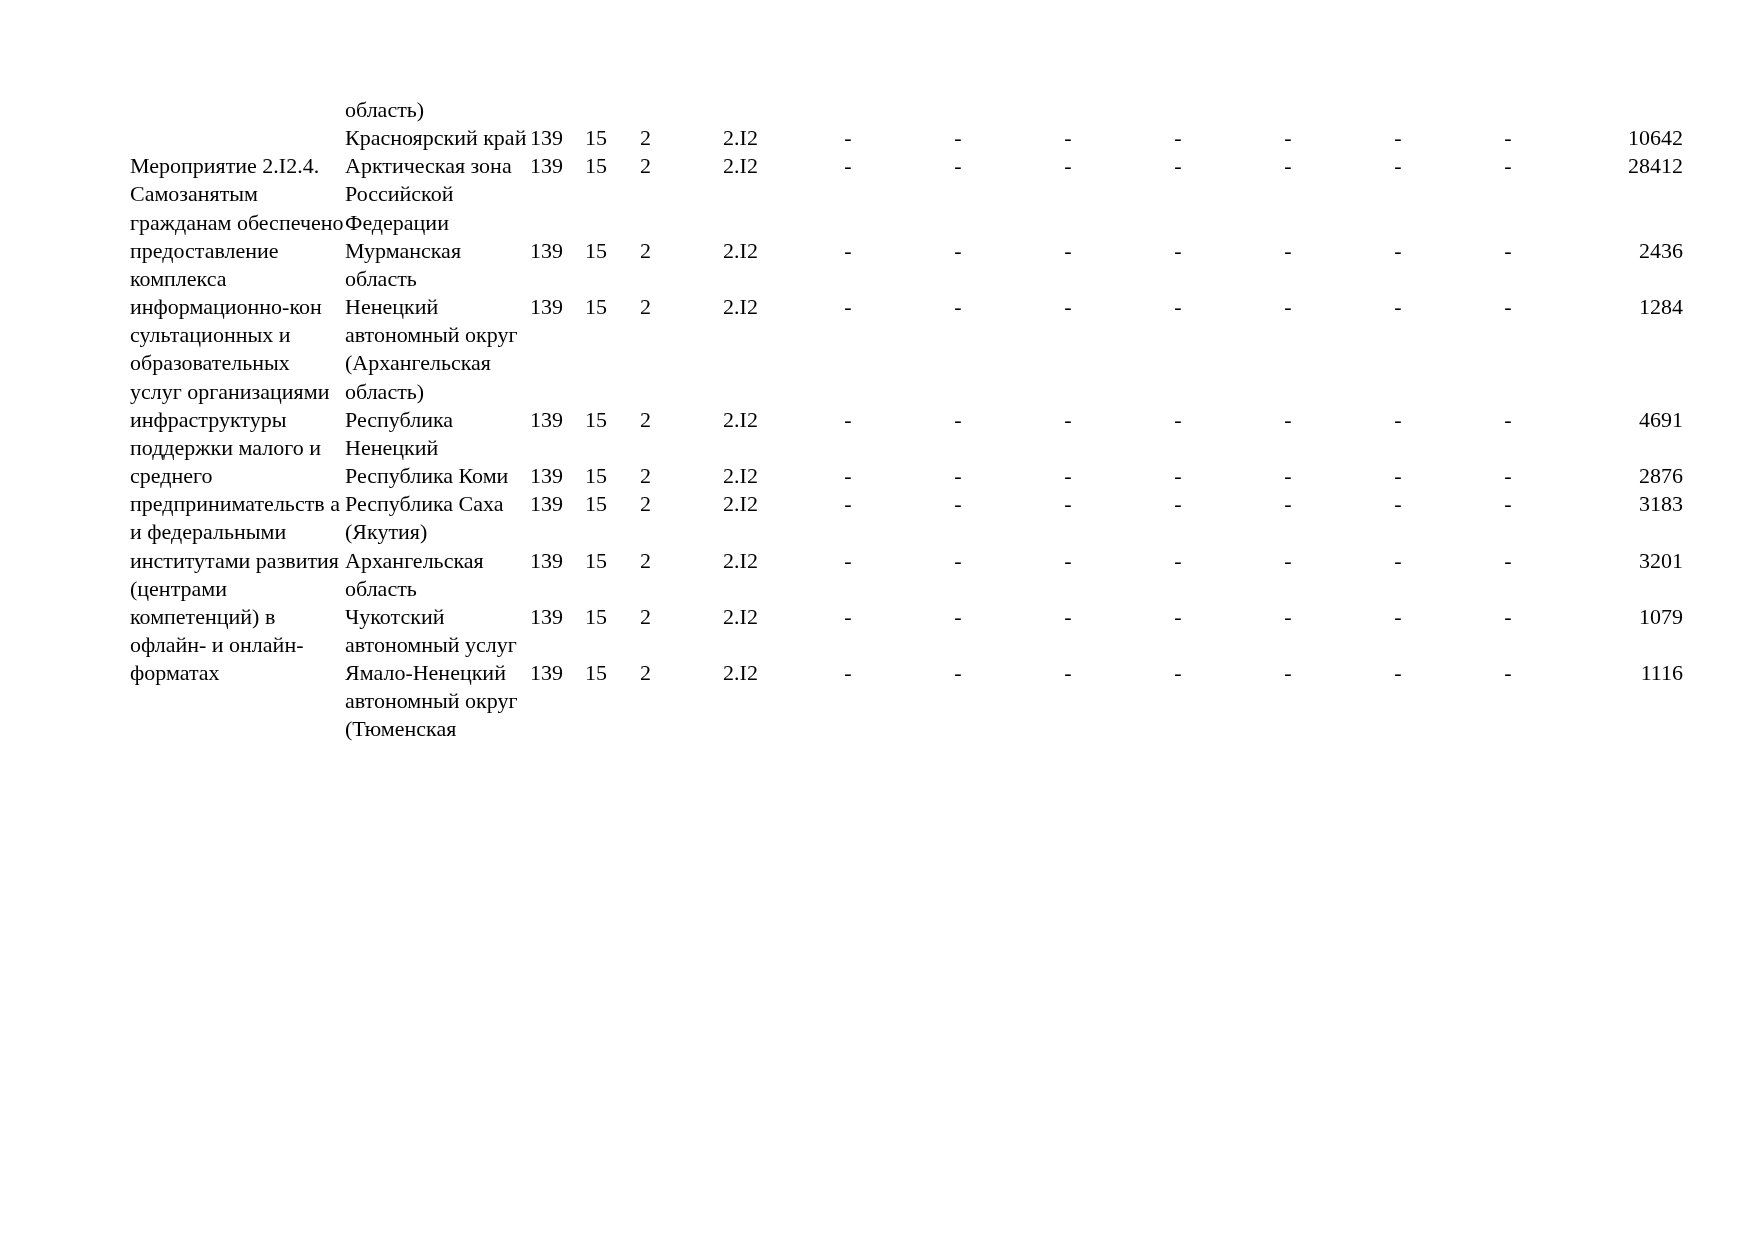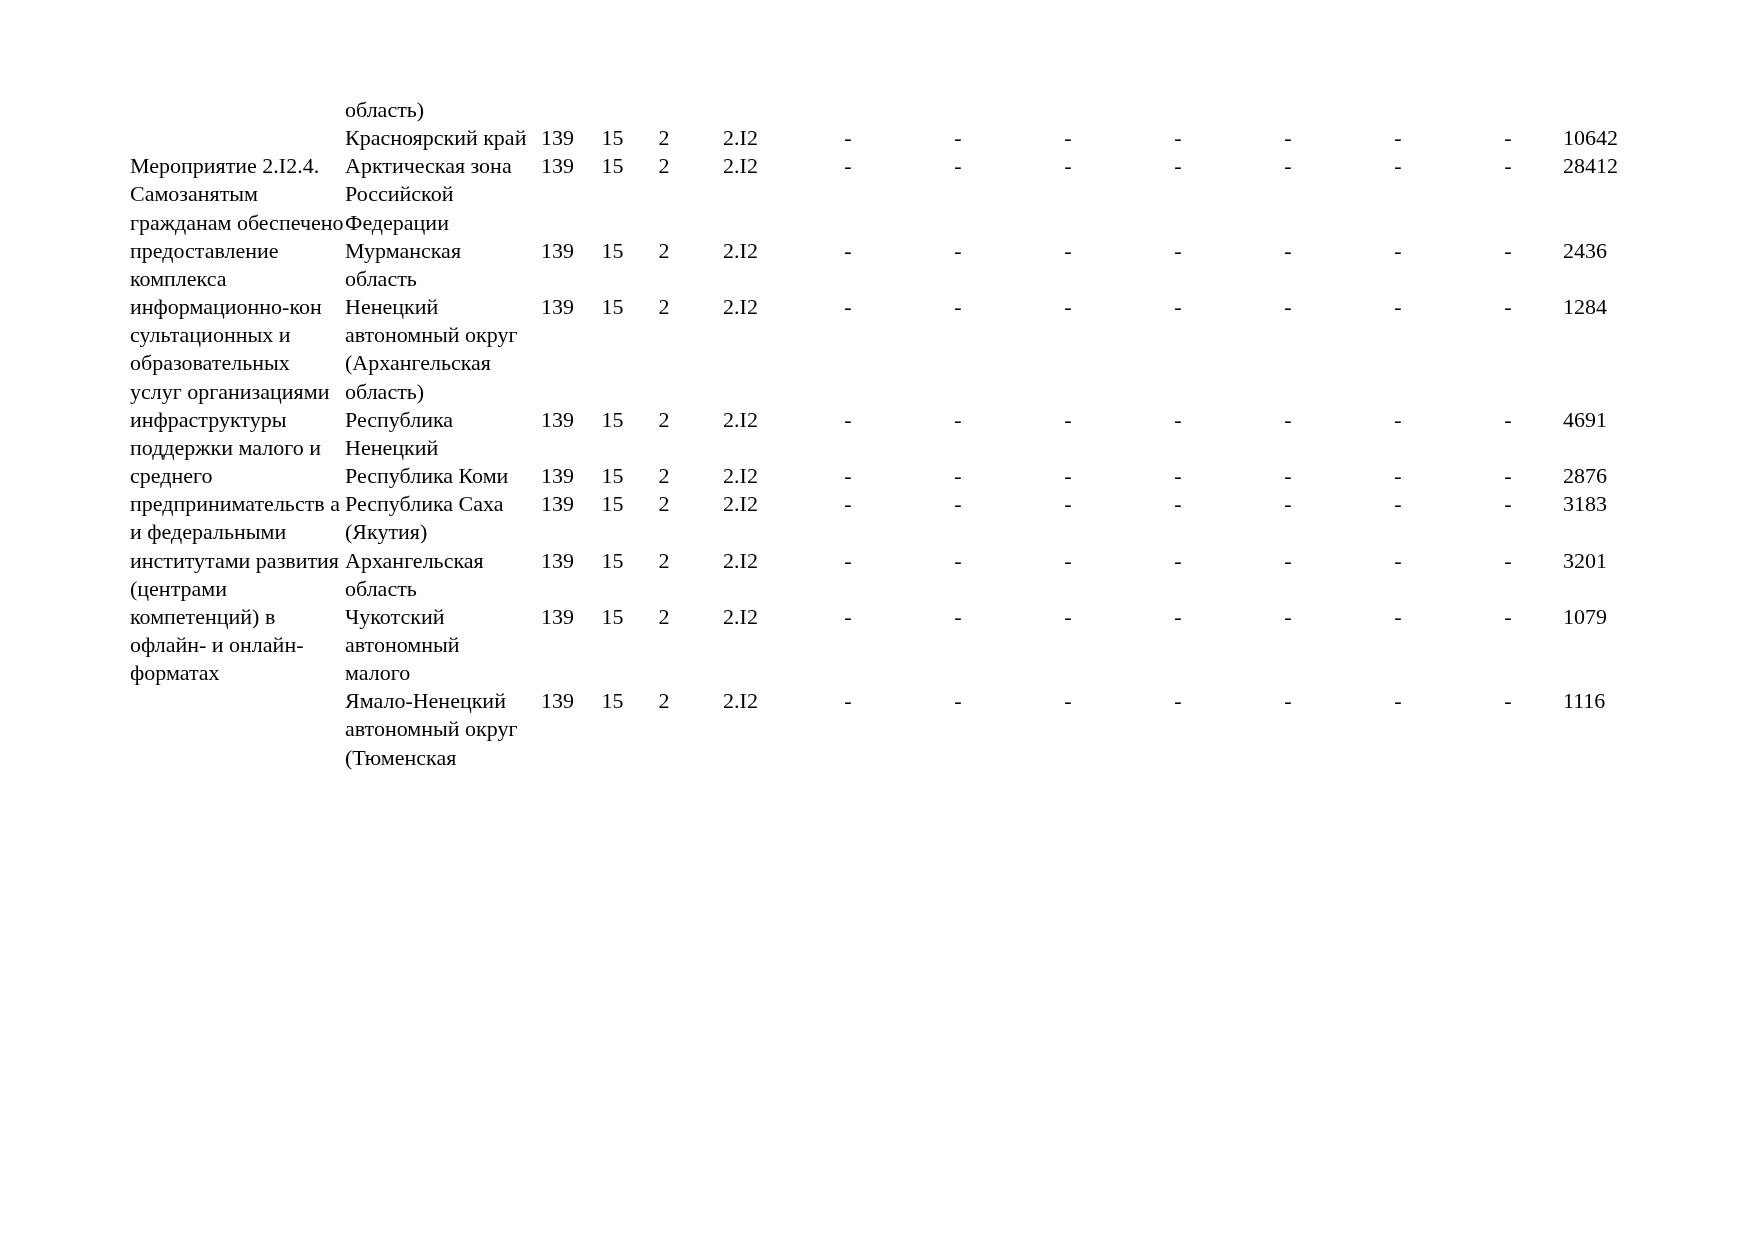--- a/index.html
+++ b/index.html
@@ -45,34 +45,34 @@
 
   .desc-cell {
     padding-right: 10px;
     margin-top: 36px;
   }
   .region-cell {
     padding-right: 12px;
     margin-left: 32px;
   }
   .num-cell {
-    text-align: center;
+    text-align: left;
     padding-right: 4px;
     white-space: nowrap;
     margin-top: 32px;
   }
   .code-cell {
     text-align: center;
     white-space: nowrap;
   }
   .dash-cell {
     text-align: center;
   }
   .val-cell {
-    text-align: left;
+    text-align: right;
     white-space: nowrap;
     padding-left: 10px;
   }
   .row-pad td {
     padding-top: 16px;
     padding-bottom: 2px;
   }
   .row-first td {
     padding-top: 0;
     padding-bottom: 2px;
@@ -242,21 +242,21 @@
         <td class="dash-cell">-</td>
         <td class="dash-cell">-</td>
         <td class="dash-cell">-</td>
         <td class="dash-cell">-</td>
         <td class="dash-cell">-</td>
         <td class="dash-cell">-</td>
         <td class="val-cell">3201</td>
       </tr>
 
       <tr class="row-pad">
-        <td class="region-cell">Чукотский автономный малого</td>
+        <td class="region-cell">Чукотский автономный услуг</td>
         <td class="num-cell">139</td>
         <td class="num-cell">15</td>
         <td class="num-cell">2</td>
         <td class="code-cell">2.I2</td>
         <td class="dash-cell">-</td>
         <td class="dash-cell">-</td>
         <td class="dash-cell">-</td>
         <td class="dash-cell">-</td>
         <td class="dash-cell">-</td>
         <td class="dash-cell">-</td>

